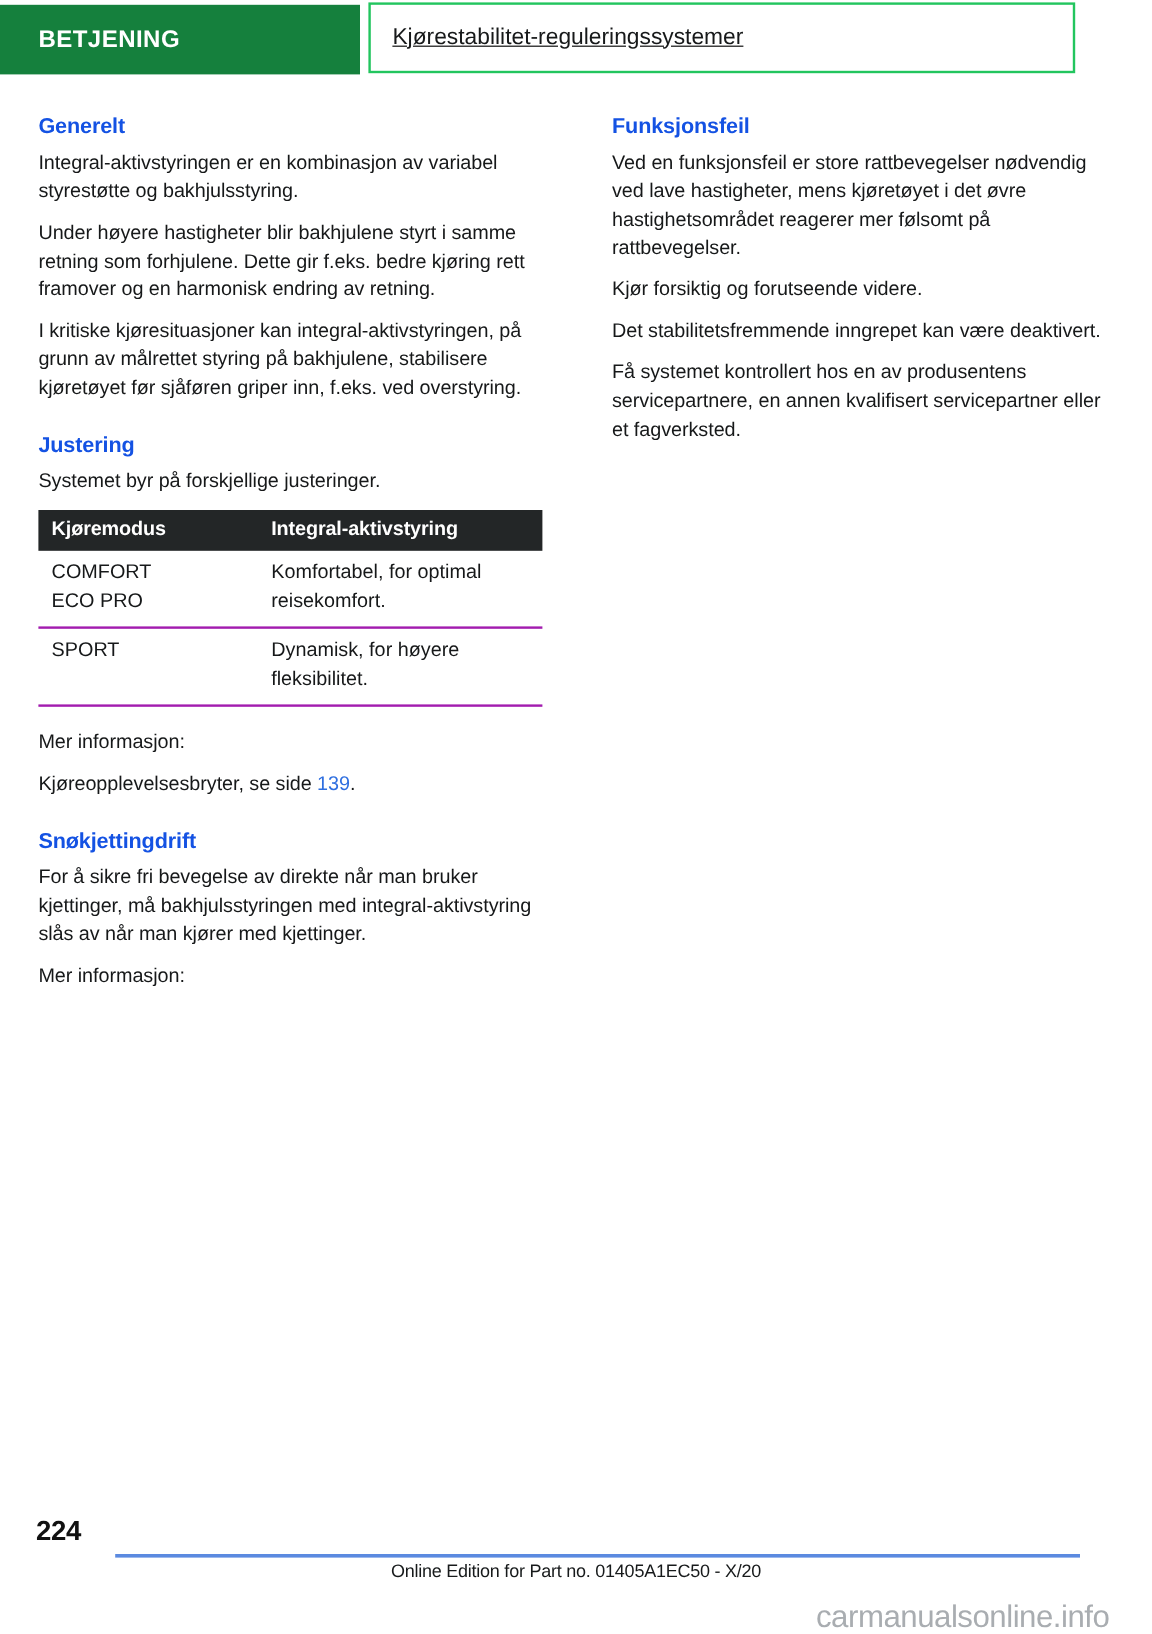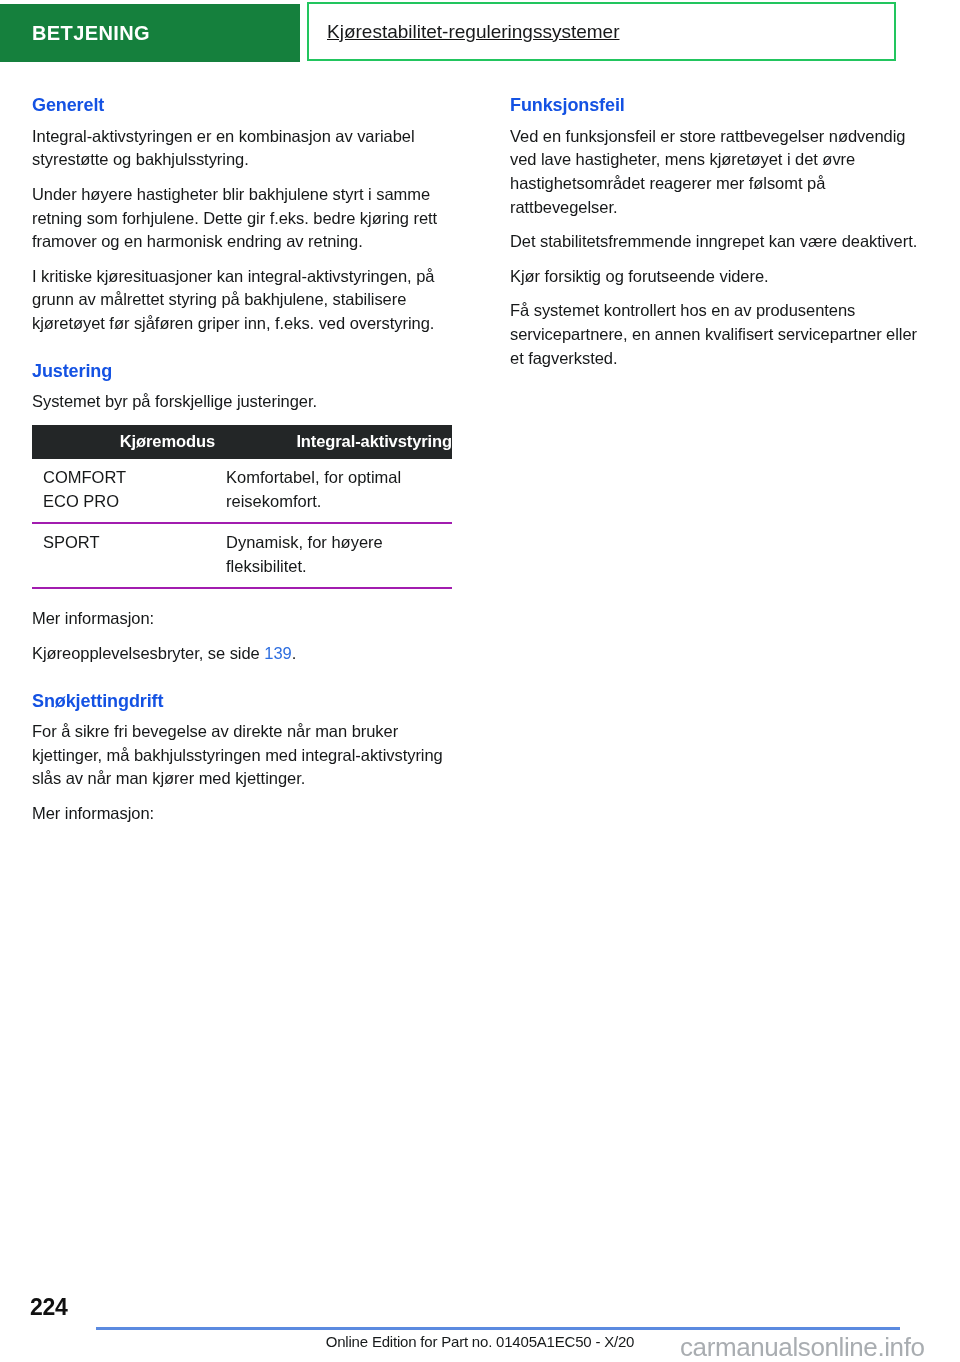--- a/index.html
+++ b/index.html
@@ -107,40 +107,40 @@
     border-collapse: collapse;
     width: 420px;
     margin-top: 6px;
     margin-bottom: 18px;
   }
   table.modes thead th {
     background: #232627;
     color: #ffffff;
     font-size: 16.5px;
     font-weight: bold;
-    text-align: right;
+    text-align: left;
     padding: 7px 0 8px 11px;
     letter-spacing: -0.1px;
   }
   table.modes thead th.col-a { width: 168px; }
   table.modes tbody td {
     font-size: 16.5px;
     line-height: 23.6px;
     color: #161819;
     vertical-align: top;
     padding: 7px 8px 9px 11px;
     border-bottom: 2px solid #a21caf;
   }
   table.modes tbody td.col-a { width: 168px; padding-right: 4px; }
 
   
   .footer {
     position: absolute;
     left: 0;
-    top: 1290px;
+    top: 1258px;
     width: 832px;
     height: 72px;
   }
   .page-number {
     position: absolute;
     left: 30px;
     top: 4px;
     font-size: 23px;
     font-weight: bold;
     color: #111111;
@@ -225,22 +225,22 @@
 
     <h2 class="section-title spaced-top">Snøkjettingdrift</h2>
     <p class="body">For å sikre fri bevegelse av direkte når man bruker kjettinger, må bakhjulsstyringen med integral-aktivstyring slås av når man kjører med kjettinger.</p>
     <p class="body">Mer informasjon:</p>
 
   </div>
 
   <div class="col col-right">
     <h2 class="section-title">Funksjonsfeil</h2>
     <p class="body">Ved en funksjonsfeil er store rattbevegelser nødvendig ved lave hastigheter, mens kjøretøyet i det øvre hastighetsområdet reagerer mer følsomt på rattbevegelser.</p>
+    <p class="body">Kjør forsiktig og forutseende videre.</p>
     <p class="body">Det stabilitetsfremmende inngrepet kan være deaktivert.</p>
-    <p class="body">Kjør forsiktig og forutseende videre.</p>
     <p class="body">Få systemet kontrollert hos en av produsentens servicepartnere, en annen kvalifisert servicepartner eller et fagverksted.</p>
   </div>
 
 </div>
 
 <div class="footer">
   <div class="page-number">224</div>
   <div class="footer-rule"></div>
   <div class="footer-note">Online Edition for Part no. 01405A1EC50 - X/20</div>
 </div>

